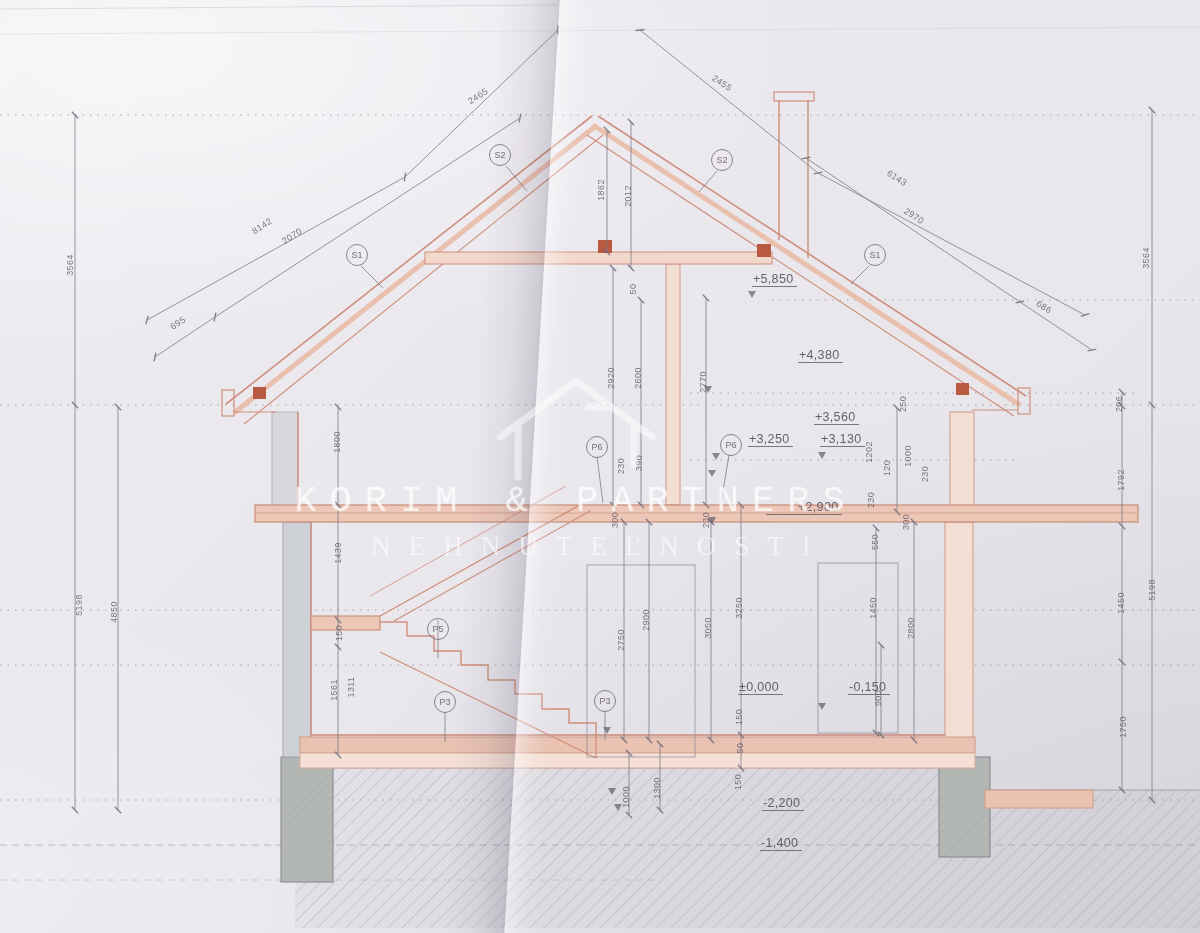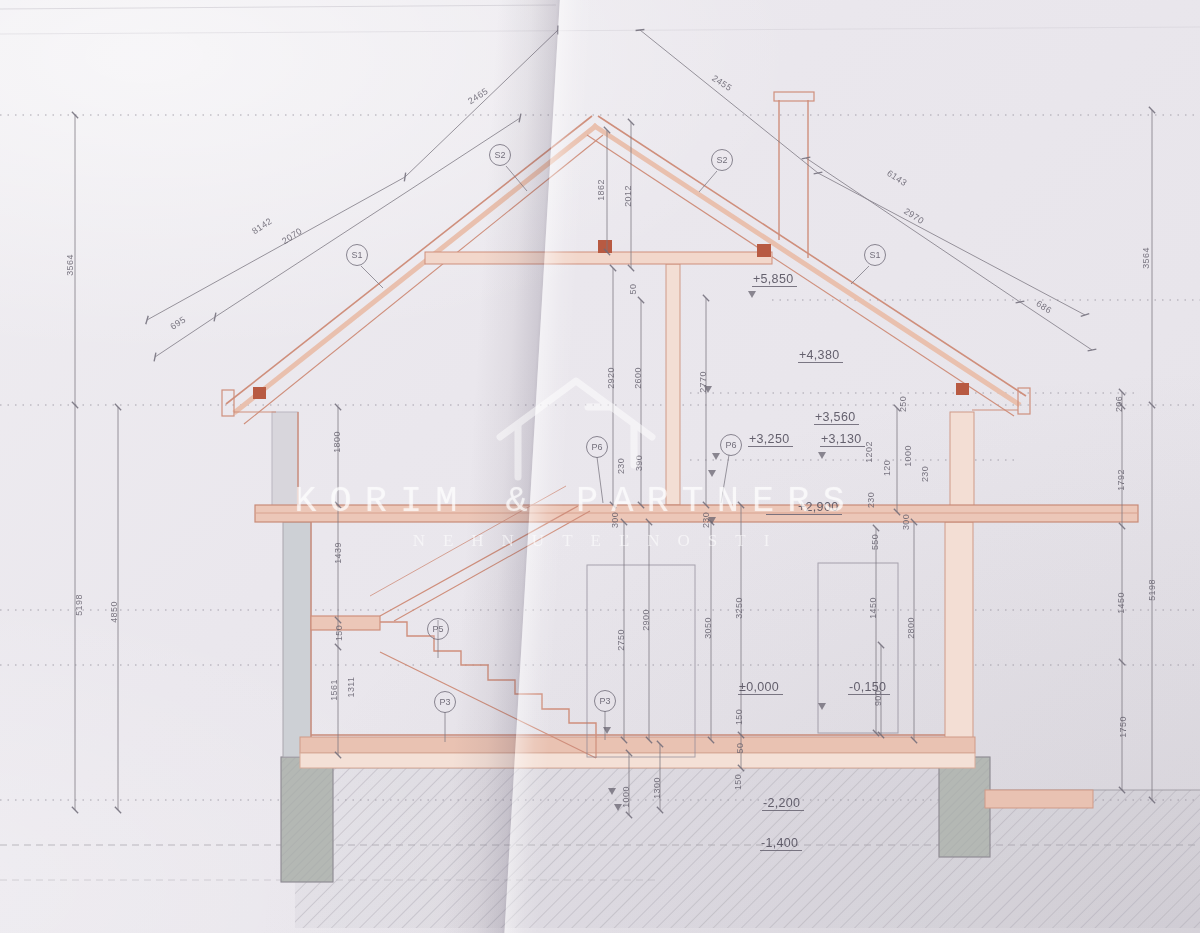--- a/index.html
+++ b/index.html
@@ -24,21 +24,21 @@
        padding:0 4px 0 1px;opacity:.88;letter-spacing:.3px;white-space:nowrap;}
   .tri{position:absolute;width:0;height:0;border-left:4px solid transparent;
        border-right:4px solid transparent;border-top:7px solid #5f5b68;opacity:.7;}
   .mkr{position:absolute;width:20px;height:20px;border:1.1px solid #6f6b78;border-radius:50%;
        font-size:9px;color:#55515f;display:flex;align-items:center;justify-content:center;
        transform:translate(-50%,-50%);opacity:.8;background:rgba(240,238,242,.15);}
   .wm-brand{position:absolute;left:576px;top:480px;transform:translateX(-50%);
        font-family:Liberation Mono, monospace;font-size:37px;letter-spacing:13px;
        color:rgba(255,255,255,.66);white-space:nowrap;text-shadow:0 0 2px rgba(255,255,255,.25);}
   .wm-sub{position:absolute;left:600px;top:531px;transform:translateX(-50%);
-       font-family:"Liberation Serif",serif;font-size:17px;letter-spacing:18px;
+       font-family:"Liberation Serif",serif;font-size:27px;letter-spacing:18px;
        color:rgba(255,255,255,.58);white-space:nowrap;}
   .wm-photo{position:absolute;right:10px;bottom:4px;font-family:"DejaVu Sans",sans-serif;
        font-weight:700;font-size:45px;letter-spacing:1px;color:rgba(212,209,216,.85);
        -webkit-text-stroke:2px rgba(105,102,112,.55);white-space:nowrap;}
   .wm-logo{position:absolute;left:492px;top:365px;opacity:.5;}
 </style>
 </head>
 <body>
 
 <div id="stage">

